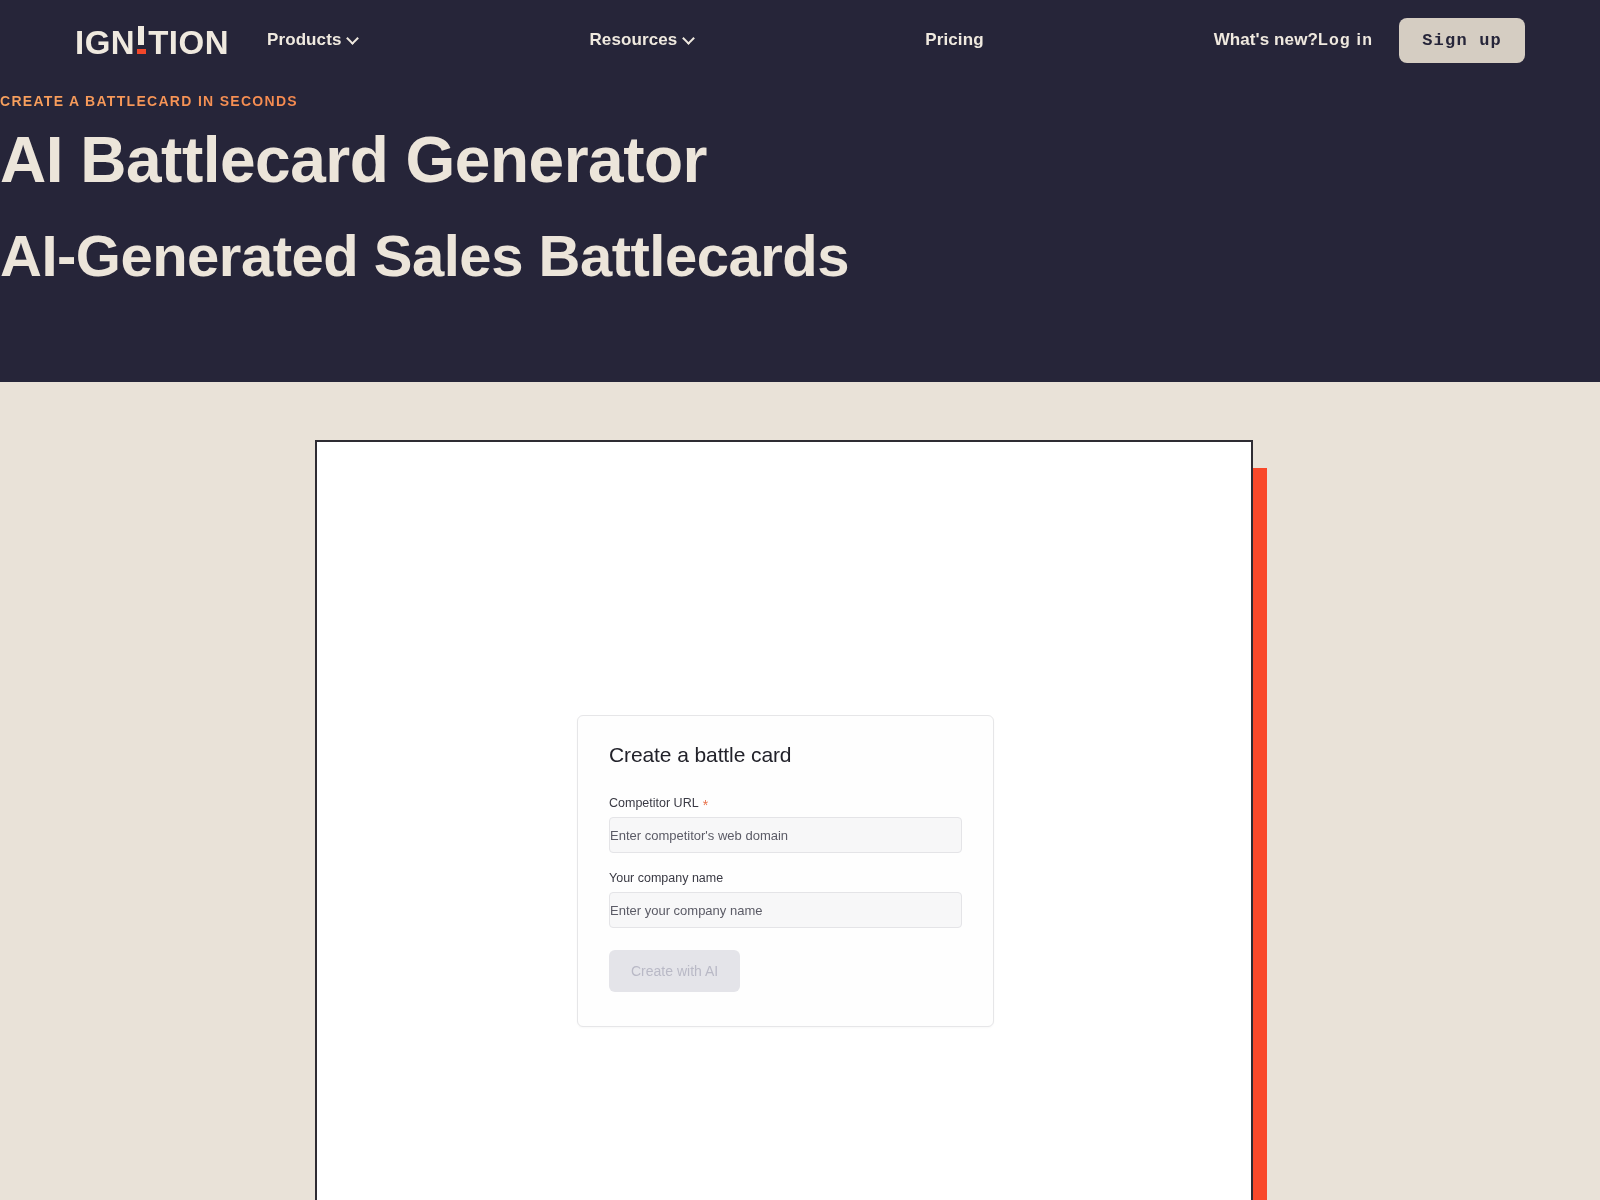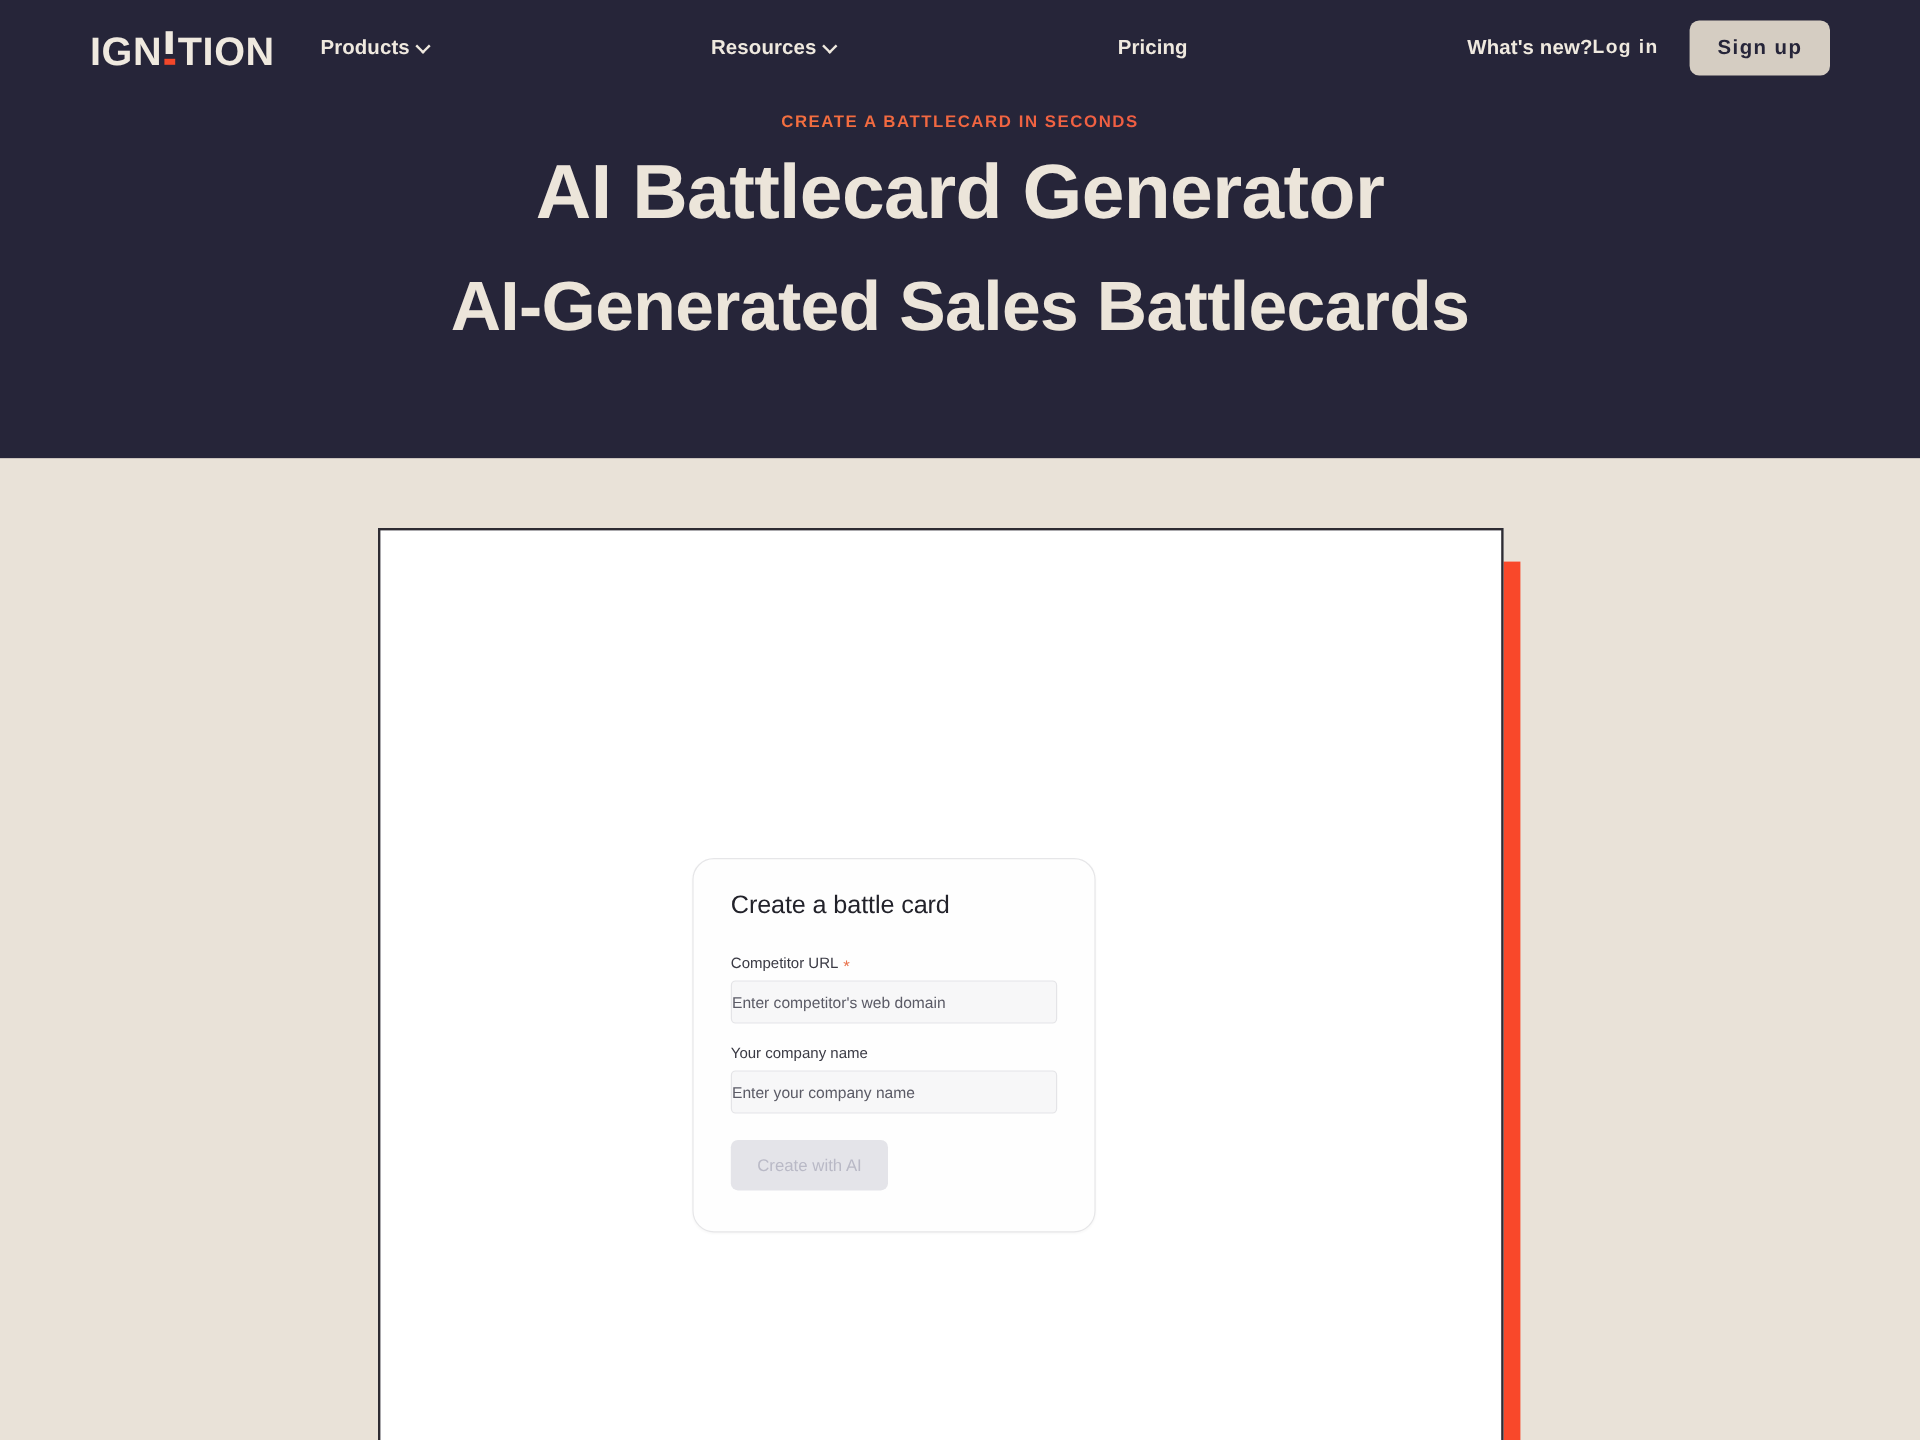--- a/index.html
+++ b/index.html
@@ -122,25 +122,24 @@
   .signup-btn {
     background: #d5cdc2;
     color: #262539;
     font-size: 17px;
     font-weight: 700;
     letter-spacing: 1.2px;
     border: none;
     border-radius: 8px;
     padding: 13px 23px;
     cursor: pointer;
-    font-family: Liberation Sans, sans-serif;
+    font-family: Liberation Mono, monospace;
   }
 
   .hero-body {
-    text-align: center;
     padding-top: 13px;
   }
   .eyebrow {
     font-size: 14px;
     font-weight: 700;
     letter-spacing: 1.3px;
     background: linear-gradient(90deg, #f8a15e 0%, #f4703f 40%, #e8374a 100%);
     -webkit-background-clip: text;
     background-clip: text;
     color: transparent;
@@ -194,24 +193,24 @@
     height: 820px;
     background: #ffffff;
     border: 2px solid #2e2c33;
   }
 
   
   .form-card {
     position: absolute;
     left: 260px;
     top: 273px;
-    width: 336px;
+    width: 417px;
     background: #fefefe;
     border: 1px solid #e6e6e8;
-    border-radius: 18px;
+    border-radius: 6px;
     padding: 27px 31px 34px 31px;
     box-shadow: 0 1px 2px rgba(0,0,0,0.03);
   }
   .form-title {
     font-size: 21px;
     color: #22222a;
     font-weight: 400;
     margin: 0 0 29px 0;
     letter-spacing: -0.1px;
   }

